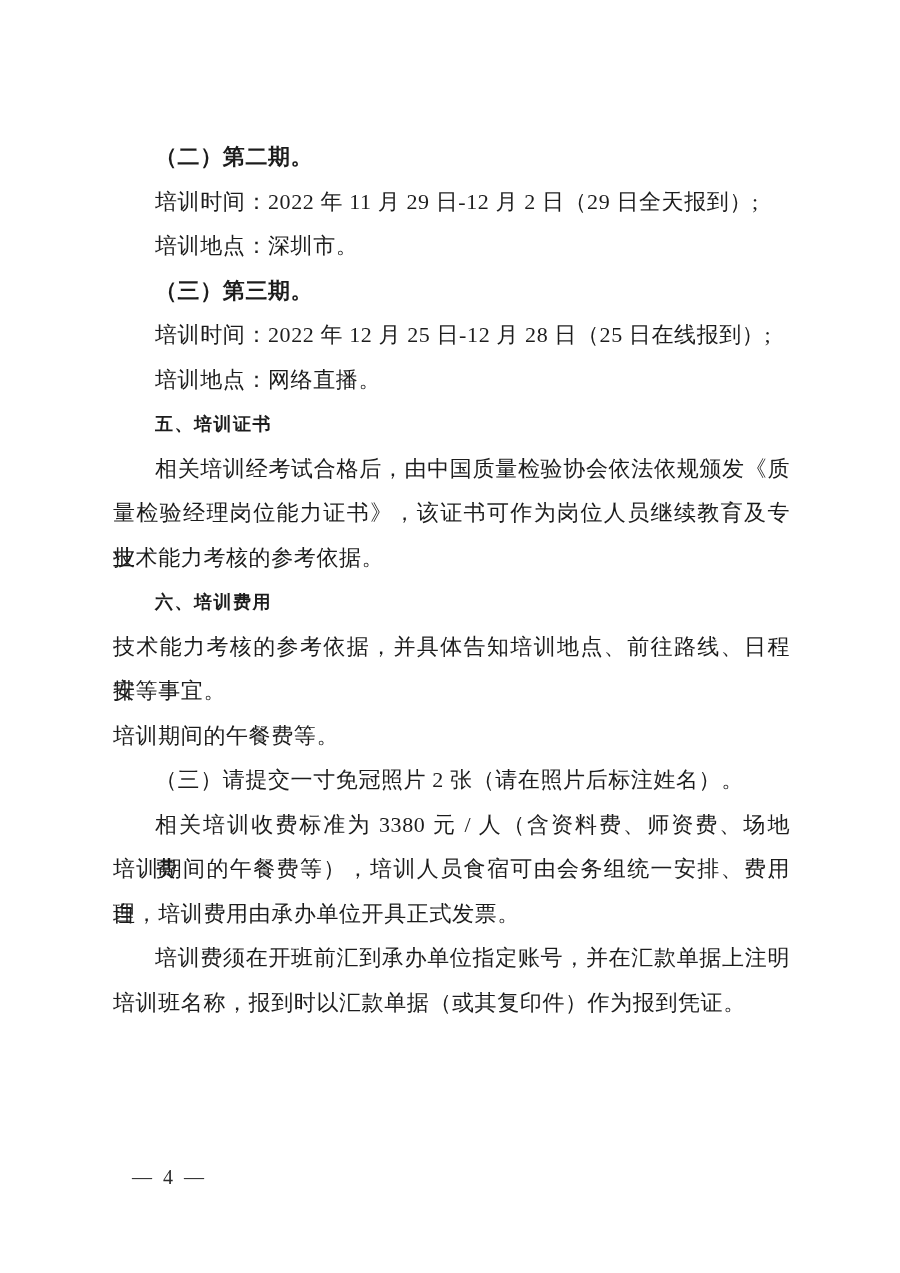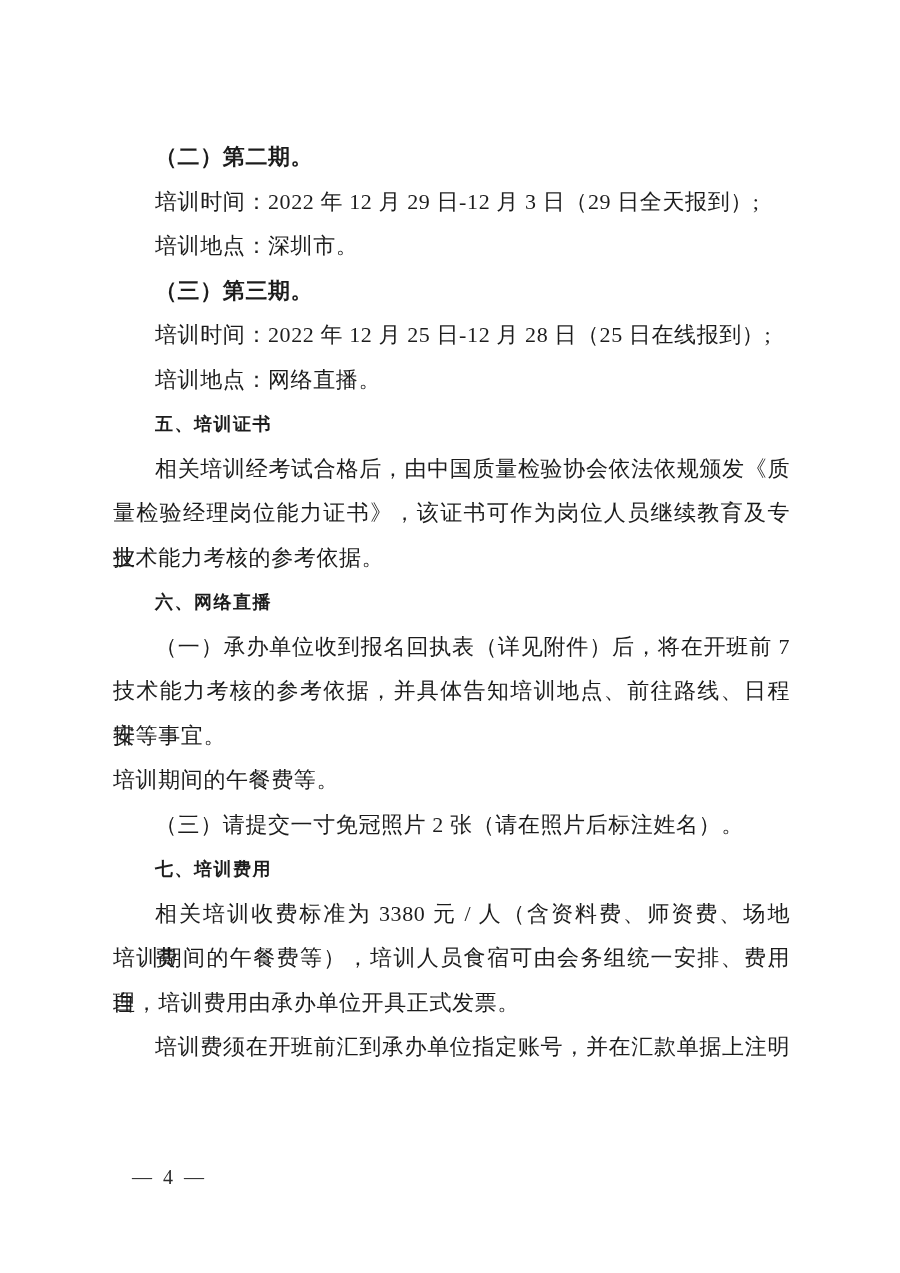--- a/index.html
+++ b/index.html
@@ -51,41 +51,40 @@
     color: #2a2a2a;
   }
 </style>
 </head>
 <body>
 
 <div class="page">
   <main class="content">
 
     <div class="line bold indent">（二）第二期。</div>
-    <div class="line indent">培训时间：2022 年 12 月 29 日-12 月 3 日（29 日全天报到）;</div>
+    <div class="line indent">培训时间：2022 年 11 月 29 日-12 月 2 日（29 日全天报到）;</div>
     <div class="line indent">培训地点：深圳市。</div>
 
     <div class="line bold indent">（三）第三期。</div>
     <div class="line indent">培训时间：2022 年 12 月 25 日-12 月 28 日（25 日在线报到）;</div>
     <div class="line indent">培训地点：网络直播。</div>
 
     <div class="line heading indent">五、培训证书</div>
     <div class="line indent just">相关培训经考试合格后，由中国质量检验协会依法依规颁发《质</div>
     <div class="line just">量检验经理岗位能力证书》，该证书可作为岗位人员继续教育及专业</div>
     <div class="line">技术能力考核的参考依据。</div>
 
-    <div class="line heading indent">六、网络直播</div>
-    <div class="line indent just">（一）承办单位收到报名回执表（详见附件）后，将在开班前 7</div>
+    <div class="line heading indent">六、培训费用</div>
     <div class="line just">技术能力考核的参考依据，并具体告知培训地点、前往路线、日程安</div>
     <div class="line">排等事宜。</div>
     <div class="line">培训期间的午餐费等。</div>
     <div class="line indent">（三）请提交一寸免冠照片 2 张（请在照片后标注姓名）。</div>
 
-    <div class="line heading indent">七、培训费用</div>
     <div class="line indent just">相关培训收费标准为 3380 元 / 人（含资料费、师资费、场地费、</div>
     <div class="line just">培训期间的午餐费等），培训人员食宿可由会务组统一安排、费用自</div>
     <div class="line">理，培训费用由承办单位开具正式发票。</div>
     <div class="line indent just">培训费须在开班前汇到承办单位指定账号，并在汇款单据上注明</div>
+    <div class="line">培训班名称，报到时以汇款单据（或其复印件）作为报到凭证。</div>
 
   </main>
 
   <footer class="page-number">— 4 —</footer>
 </div>
 
 </body></html>

